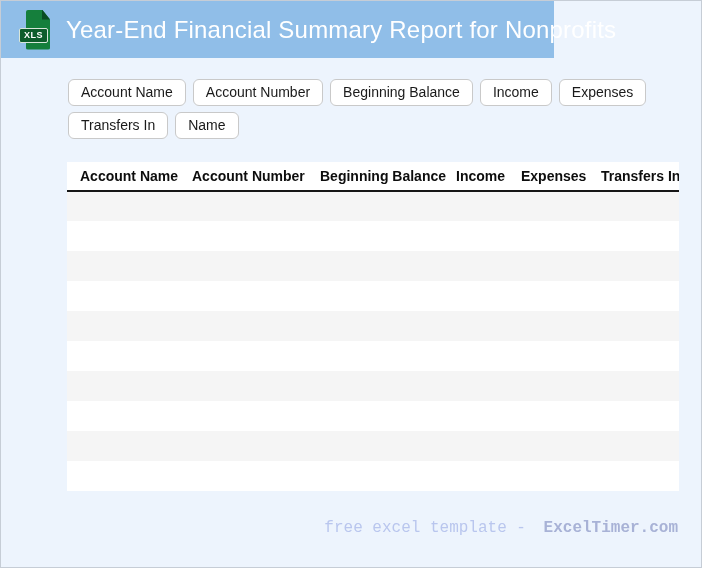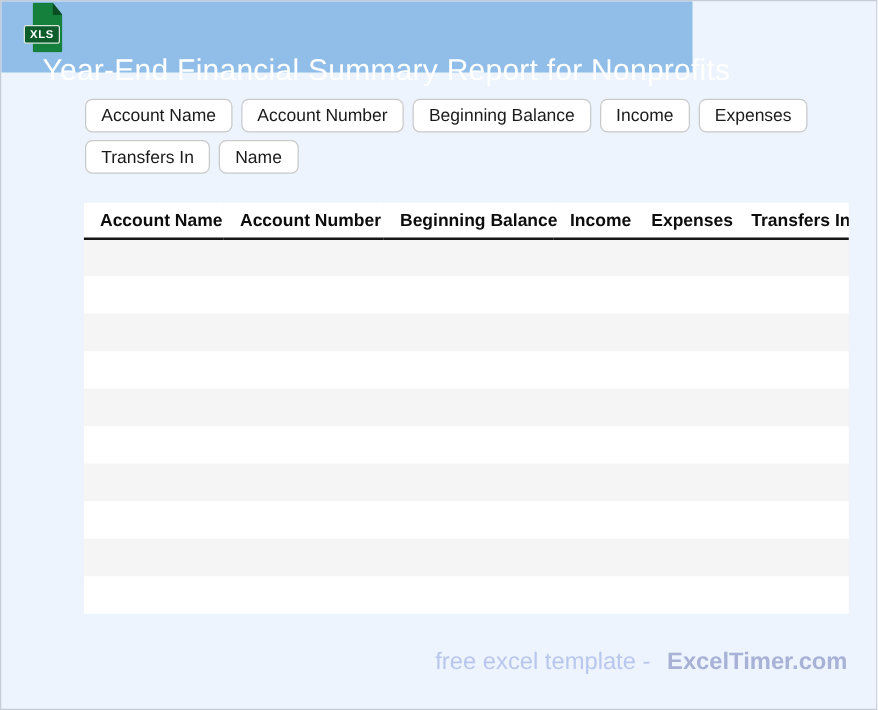--- a/index.html
+++ b/index.html
@@ -15,22 +15,22 @@
     overflow: hidden;
   }
 
   
   .topbar {
     position: absolute;
     top: 0; left: 0;
     width: 553px; height: 57px;
     background: #90bee8;
     display: flex;
+    align-items: center;
     padding-left: 18px;
-    flex-direction: column;
   }
   .xls-icon { position: relative; width: 32px; height: 42px; flex: 0 0 auto; }
   .xls-doc {
     position: absolute; left: 7px; top: 1px;
     width: 24px; height: 40px;
     background: #157f3c;
     border-radius: 2px;
     clip-path: polygon(0 0, 67% 0, 100% 25%, 100% 100%, 0 100%);
   }
   .xls-fold {
@@ -108,23 +108,24 @@
     overflow: visible;
   }
   td { height: 30px; padding: 0; }
   tbody tr:nth-child(odd)  { background: #f5f5f5; }
   tbody tr:nth-child(even) { background: #ffffff; }
 
   
   .footer {
     position: absolute;
     top: 518px; right: 23px;
-    font-size: 19px;
+    font-size: 16px;
     color: #b9c6ee;
     white-space: nowrap;
+    font-family: Liberation Mono, monospace;
   }
   .footer .brand {
     font-weight: bold;
     color: #a8b2d6;
     margin-left: 8px;
     cursor: pointer;
   }
 </style>
 </head>
 <body>

